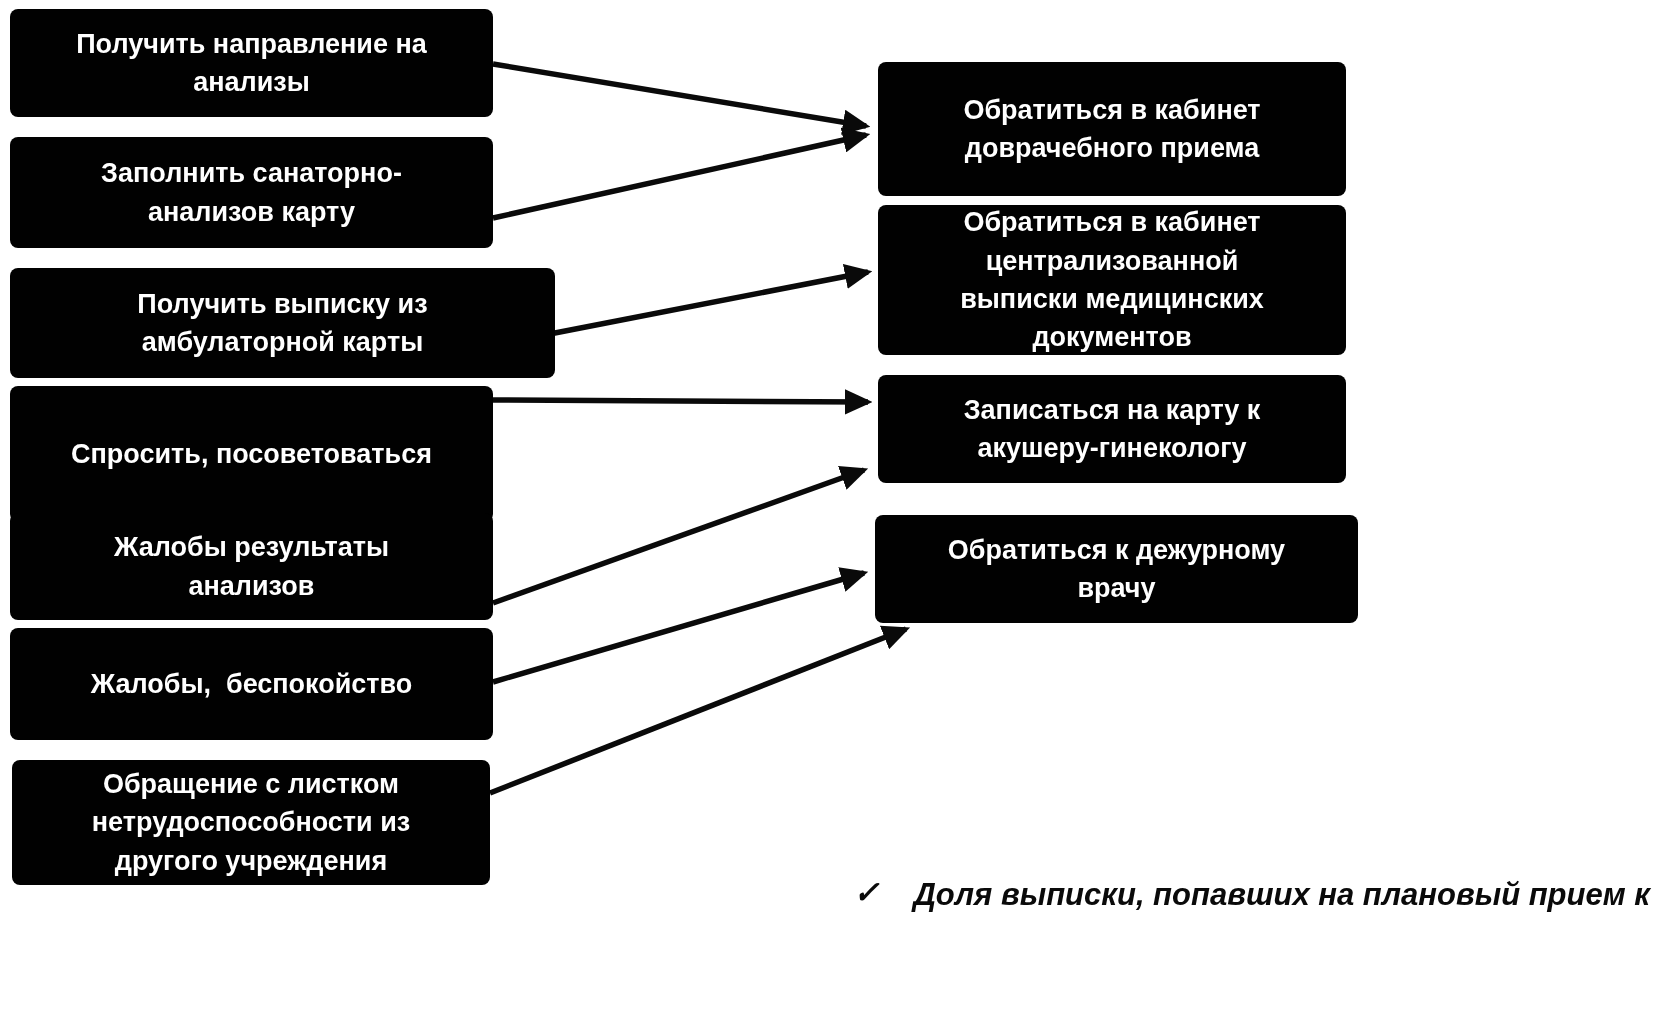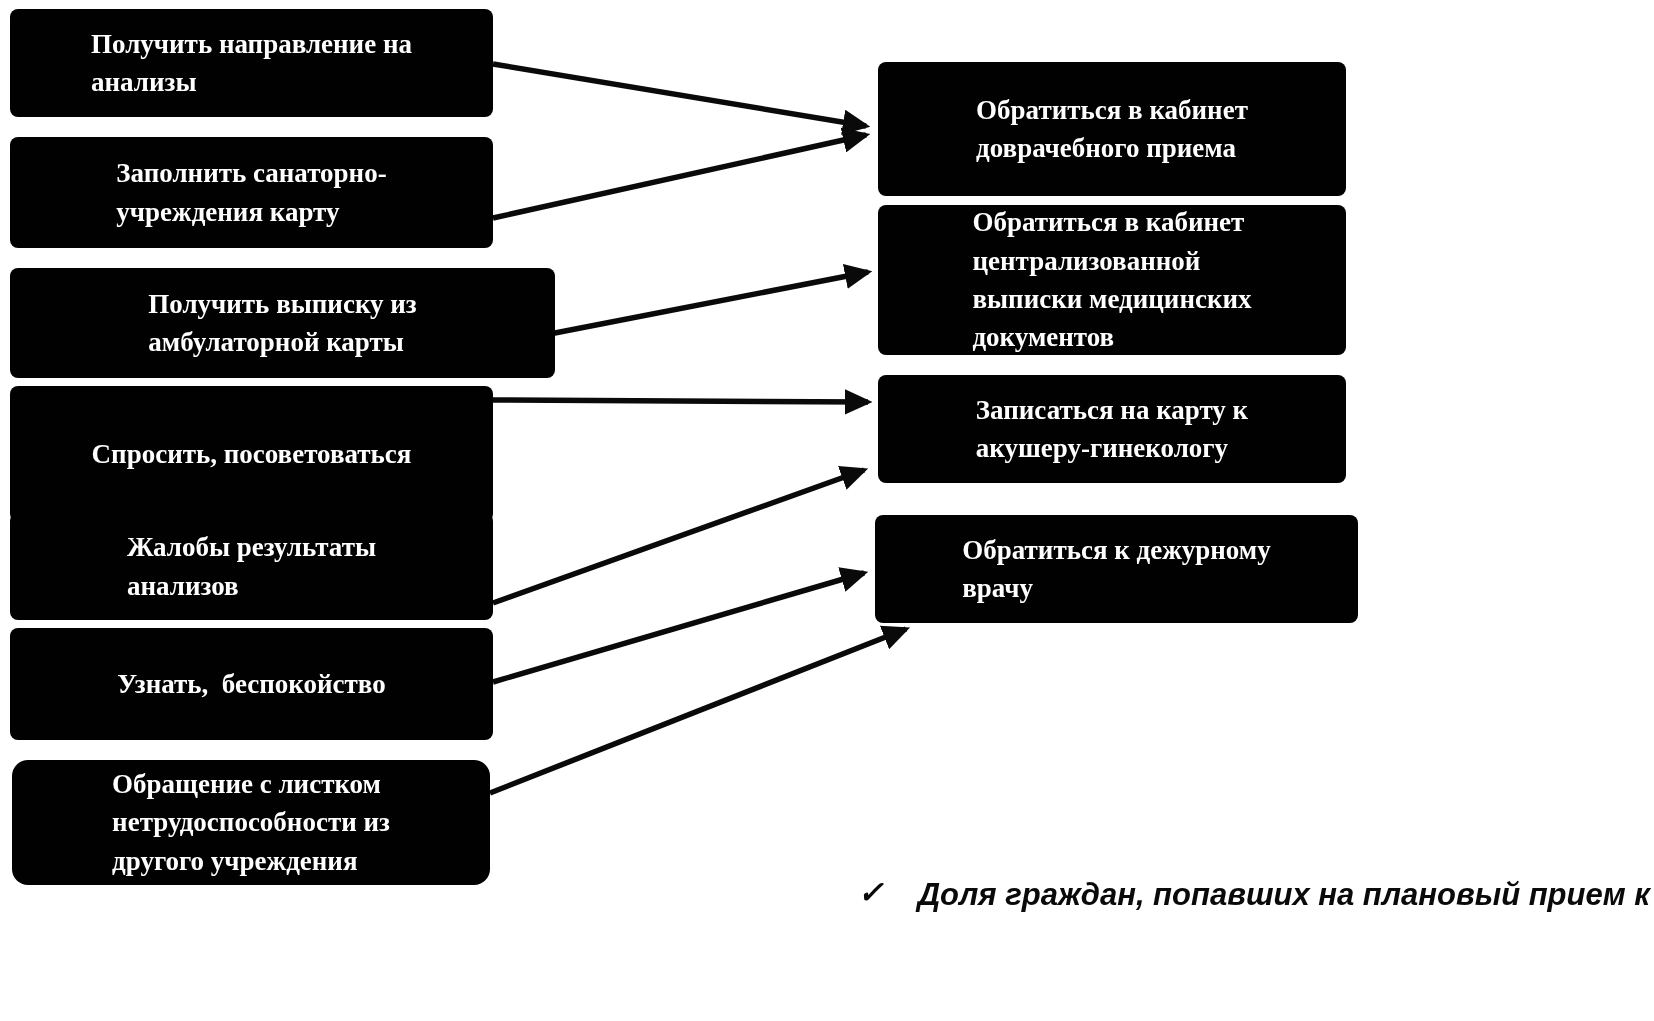--- a/index.html
+++ b/index.html
@@ -25,23 +25,22 @@
     display: flex;
     align-items: center;
     justify-content: center;
     box-sizing: border-box;
     padding: 4px 14px;
   }
   .node-label {
     font-weight: bold;
     font-size: 27px;
     line-height: 1.42;
-    text-align: left;
+    text-align: center;
     white-space: pre-wrap;
-    font-family: Liberation Serif, serif;
   }
   .kpi {
     position: absolute;
     color: #0a0a0a;
     font-weight: bold;
     font-style: italic;
     font-size: 31px;
     line-height: 53px;
     text-align: right;
     white-space: pre-wrap;
@@ -75,37 +74,37 @@
       </g>
   </svg>
 
   <div>
       <div class="node" style="left: 10px; top: 9px; width: 483px; height: 108px;">
         <span class="node-label">Получить направление на
 анализы</span>
       </div>
       <div class="node" style="left: 10px; top: 137px; width: 483px; height: 111px;">
         <span class="node-label">Заполнить санаторно-
-учреждения карту</span>
+анализов карту</span>
       </div>
       <div class="node" style="left: 10px; top: 268px; width: 545px; height: 110px;">
         <span class="node-label">Получить выписку из
 амбулаторной карты</span>
       </div>
       <div class="node" style="left: 10px; top: 386px; width: 483px; height: 136px;">
         <span class="node-label">Спросить, посоветоваться</span>
       </div>
       <div class="node" style="left: 10px; top: 513px; width: 483px; height: 107px;">
         <span class="node-label">Жалобы результаты
 анализов</span>
       </div>
       <div class="node" style="left: 10px; top: 628px; width: 483px; height: 112px;">
-        <span class="node-label">Узнать,  беспокойство</span>
+        <span class="node-label">Жалобы,  беспокойство</span>
       </div>
-      <div class="node" style="left: 12px; top: 760px; width: 478px; height: 125px; border-radius: 16px;">
+      <div class="node" style="left: 12px; top: 760px; width: 478px; height: 125px;">
         <span class="node-label">Обращение с листком
 нетрудоспособности из
 другого учреждения</span>
       </div>
     </div>
   <div>
       <div class="node" style="left: 878px; top: 62px; width: 468px; height: 134px;">
         <span class="node-label">Обратиться в кабинет
 доврачебного приема</span>
       </div>
@@ -119,21 +118,21 @@
         <span class="node-label">Записаться на карту к
 акушеру-гинекологу</span>
       </div>
       <div class="node" style="left: 875px; top: 515px; width: 483px; height: 108px;">
         <span class="node-label">Обратиться к дежурному
 врачу</span>
       </div>
     </div>
 
   <div class="kpi" style="left: 505px; top: 762px; width: 1145px;">
-    <span class="kpi-line"><span class="check">✓</span><span>Доля граждан, попавших на плановый прием к</span></span>
+    <span class="kpi-line"><span class="check">✓</span><span>Доля выписки, попавших на плановый прием к</span></span>
     
   </div>
 
   <div class="kpi" style="left: 25px; top: 928px; width: 1622px;">
     
     
   </div>
 
 </div>
 

